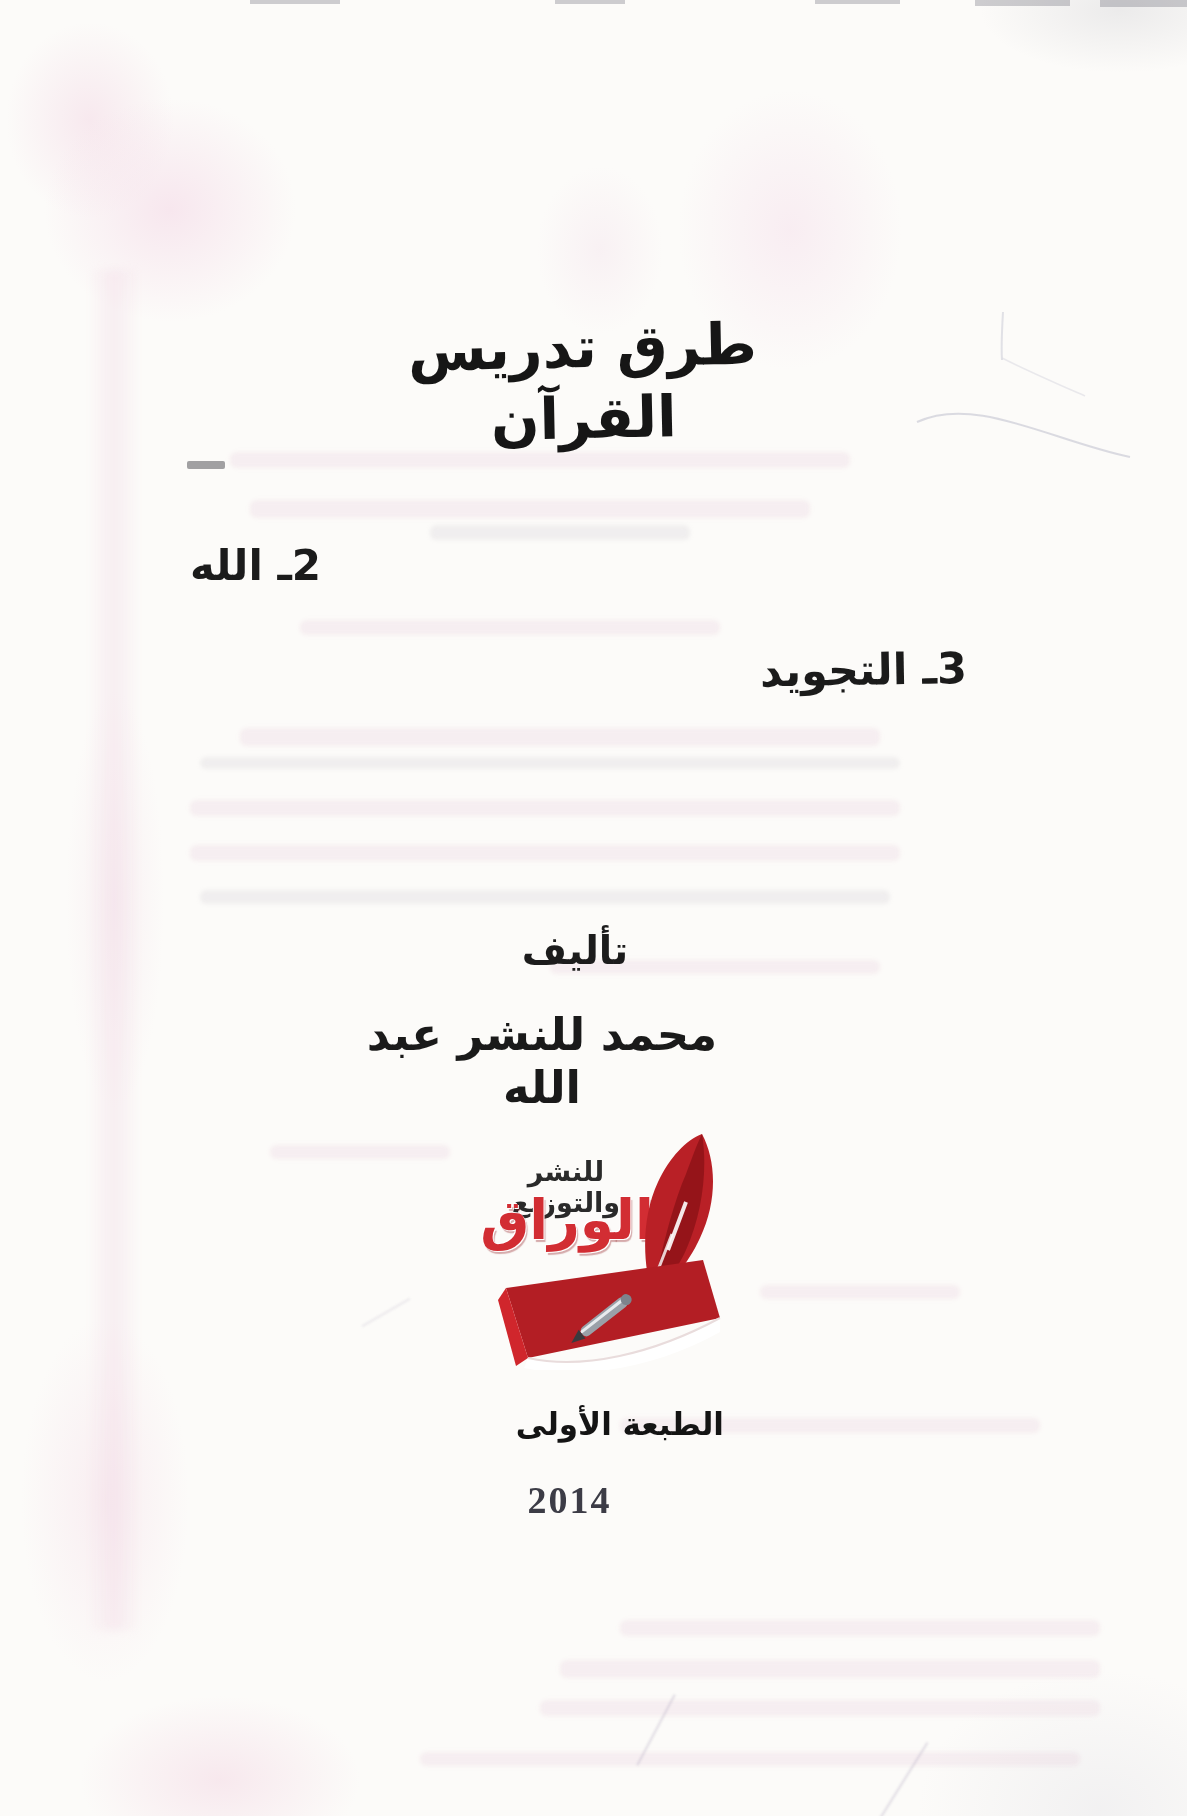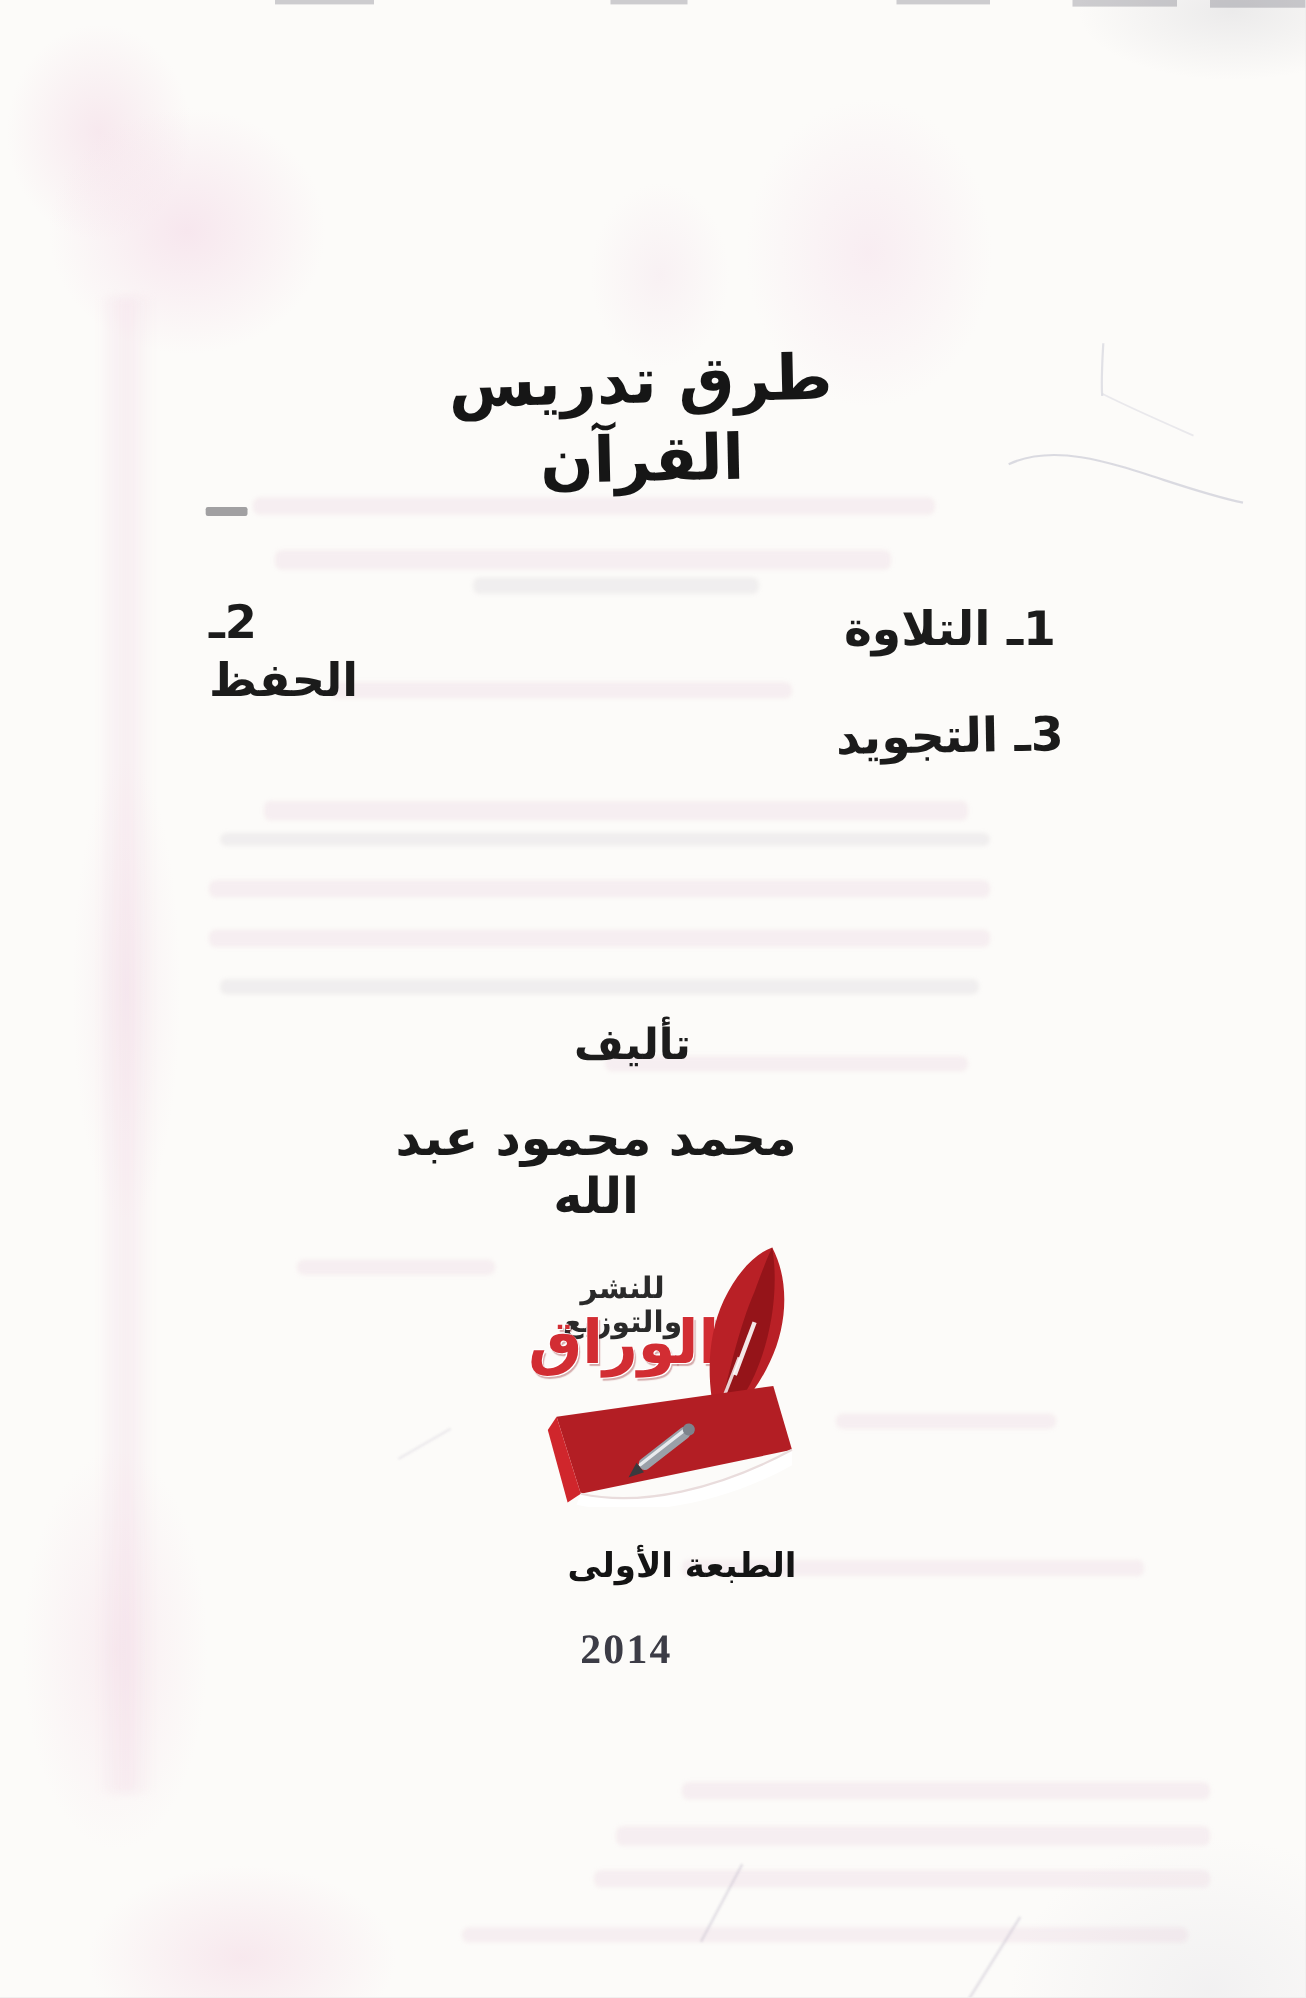--- a/index.html
+++ b/index.html
@@ -112,26 +112,25 @@
   <div class="crease" style="left:385px;top:1285px;width:2px;height:55px;transform:rotate(60deg);opacity:.6;"></div>
 
   <svg class="abs" style="left:880px;top:300px;" width="300" height="170" viewBox="0 0 300 170">
     <path d="M37,122 C 95,95 170,140 250,157" fill="none" stroke="#cfcfd8" stroke-width="2" opacity="0.75"></path>
     <path d="M123,12 C 122,30 121,45 122,60" fill="none" stroke="#d6d6de" stroke-width="2" opacity="0.7"></path>
     <path d="M122,58 C 150,72 180,85 205,96" fill="none" stroke="#dcdce3" stroke-width="1.6" opacity="0.6"></path>
   </svg>
 
   <div class="abs ar book-title">طرق تدريس القرآن</div>
 
-  <div class="abs ar item item-1">1ـ التلاوة</div>
-  <div class="abs ar item item-2">2ـ الحفظ</div>
+  <div class="abs ar item item-2">2ـ الله</div>
   <div class="abs ar item item-3">3ـ التجويد</div>
 
   <div class="abs ar byline">تأليف</div>
-  <div class="abs ar author">محمد محمود عبد الله</div>
+  <div class="abs ar author">محمد للنشر عبد الله</div>
 
   <div class="abs ar pub-tagline">للنشر والتوزيع</div>
   <div class="abs ar pub-name">الوراق</div>
 
   <svg class="abs" style="left:628px;top:1130px;" width="92" height="168" viewBox="0 0 92 168">
     <path d="M74,4 C 88,30 90,70 72,108 C 58,138 40,156 24,164 C 14,130 14,86 30,52 C 42,27 58,10 74,4 Z" fill="#b92026"></path>
     <path d="M74,4 C 80,40 74,84 58,120 C 48,142 36,156 24,164 C 34,120 44,76 58,44 C 64,28 69,14 74,4 Z" fill="#8e1318" opacity="0.85"></path>
     <path d="M40,120 L 58,72" stroke="#ffffff" stroke-width="4" opacity="0.9"></path>
     <path d="M30,140 L 44,104" stroke="#ffffff" stroke-width="3" opacity="0.8"></path>
   </svg>

